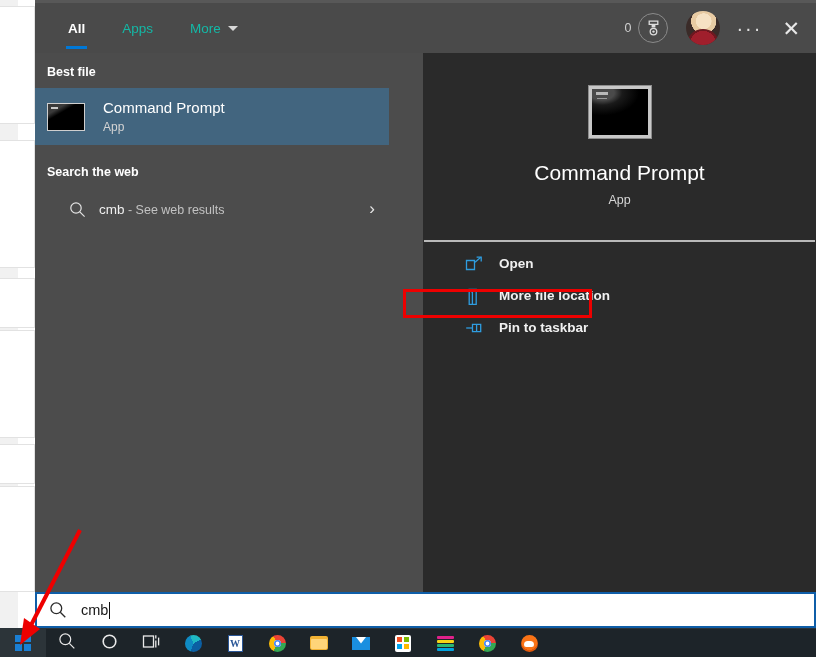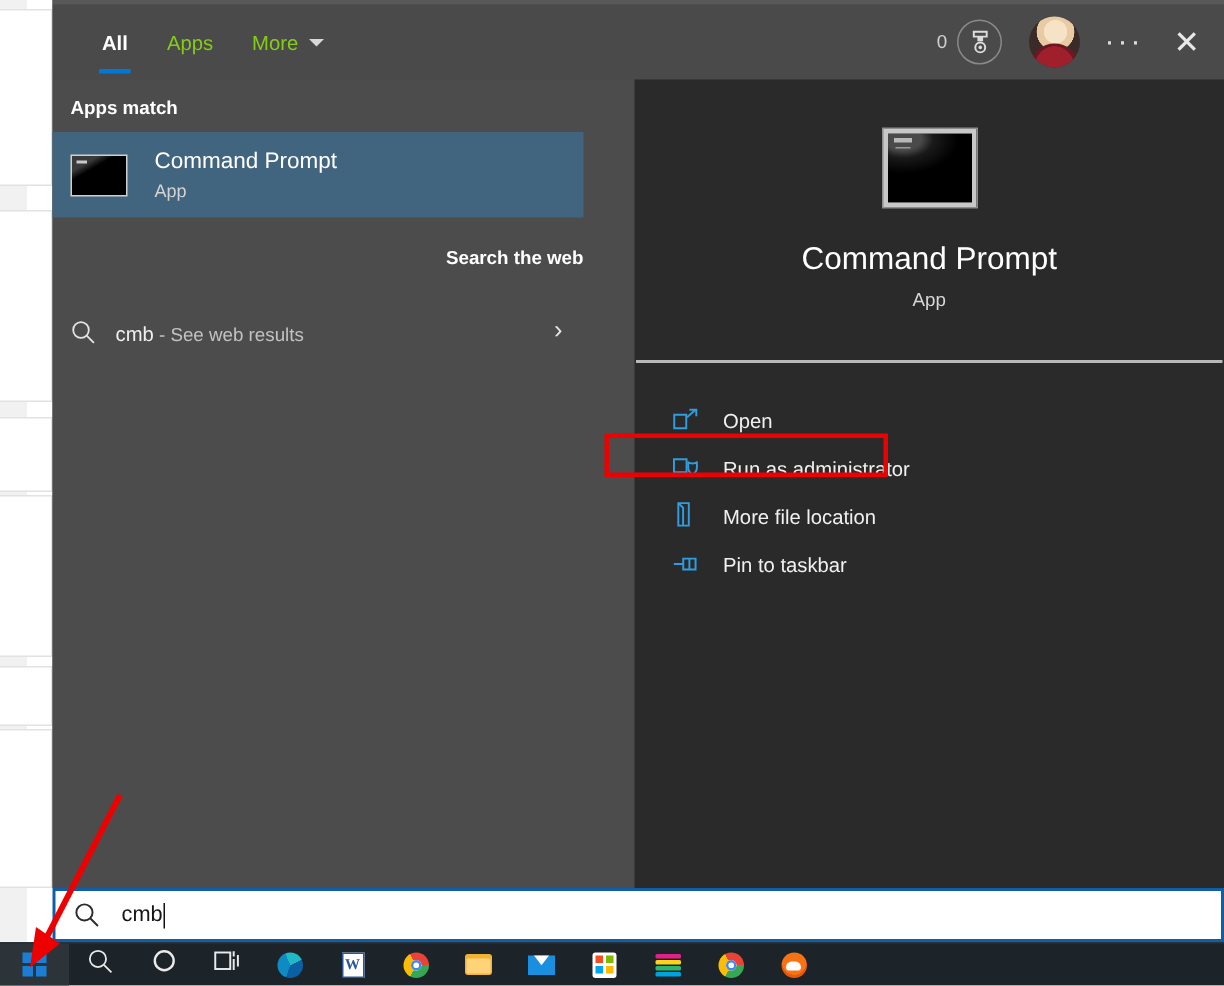--- a/index.html
+++ b/index.html
@@ -65,28 +65,29 @@
     height: 50px;
     background: #4a4a4a;
     display: flex;
     align-items: center;
   }
   .tabs {
     display: flex;
     align-items: flex-start;
     height: 50px;
     margin-left: 20px;
+    gap: 11px;
   }
   .tab {
     position: relative;
     height: 50px;
     display: flex;
     align-items: center;
     padding: 0 13px;
-    color: #84cc16;
+    color: #14b8a6;
     font-size: 13.5px;
     cursor: default;
     white-space: nowrap;
   }
   .tab.active {
     color: #ffffff;
     font-weight: bold;
   }
   .tab.active::after {
     content: "";
@@ -211,24 +212,25 @@
     line-height: 19px;
   }
   .result-sub {
     color: #d3d3d3;
     font-size: 12px;
     line-height: 17px;
     margin-top: 2px;
   }
   .web-row {
     display: flex;
-    align-items: flex-end;
+    align-items: center;
     height: 42px;
     padding: 0 14px 0 12px;
     cursor: default;
+    margin-left: 22px;
   }
   .web-row .mag {
     width: 30px;
     flex: none;
     display: flex;
     align-items: center;
   }
   .web-text {
     color: #efefef;
     font-size: 13.5px;
@@ -291,25 +293,26 @@
   #preview-divider {
     height: 2px;
     background: #b9b9b9;
     margin: 0 1px;
   }
   #action-list {
     padding-top: 14px;
   }
   .action-row {
     display: flex;
-    align-items: flex-end;
+    align-items: flex-start;
     height: 32px;
-    padding-left: 25px;
+    padding-left: 42px;
     cursor: default;
     position: relative;
+    font-weight: bold;
   }
   .action-icon {
     width: 26px;
     flex: none;
     display: flex;
     align-items: center;
   }
   .action-label {
     color: #f0f0f0;
     font-size: 13.5px;
@@ -531,31 +534,31 @@
       <div class="avatar"></div>
 
       <div class="ellipsis-btn">···</div>
 
       <div class="close-btn">✕</div>
     </div>
   </div>
 
   <div id="results-column">
 
-    <div class="section-label">Apps match</div>
+    <div class="section-label">Best file</div>
 
     <div class="result-row selected">
       <div class="cmd-icon-sm"></div>
       <div class="result-text">
         <div class="result-title">Command Prompt</div>
         <div class="result-sub">App</div>
       </div>
     </div>
 
-    <div class="section-label" style="padding-top:20px;text-align:right;">Search the web</div>
+    <div class="section-label" style="padding-top:20px;">Search the web</div>
 
     <div class="web-row">
       <span class="mag">
         <svg width="17" height="17" viewBox="0 0 17 17" aria-hidden="true">
           <circle cx="7" cy="7" r="5.2" fill="none" stroke="#e4e4e4" stroke-width="1.2"></circle>
           <line x1="10.8" y1="10.8" x2="15.6" y2="15.6" stroke="#e4e4e4" stroke-width="1.2"></line>
         </svg>
       </span>
       <span class="web-text">
         <span>cmb</span><span class="muted"> - See web results</span>
@@ -580,30 +583,20 @@
         <span class="action-icon">
           <svg width="18" height="16" viewBox="0 0 18 16" aria-hidden="true">
             <path d="M1.5 4.5h8v9h-8z" fill="none" stroke="#2f9de0" stroke-width="1.3"></path>
             <path d="M10 6.2L15.8 1.2" stroke="#2f9de0" stroke-width="1.3"></path>
             <path d="M11.6 1.2h4.6v4.3" fill="none" stroke="#2f9de0" stroke-width="1.3"></path>
           </svg>
         </span>
         <span class="action-label">Open</span>
       </div>
 
-      <div class="action-row">
-        <span class="action-icon">
-          <svg width="18" height="17" viewBox="0 0 18 17" aria-hidden="true">
-            <path d="M1.3 3.2h8.4v8.6H1.3z" fill="none" stroke="#2f9de0" stroke-width="1.3"></path>
-            <path d="M9.6 6.4c1.9 0 3.4-.6 4.1-1.3.7.7 2.2 1.3 4.1 1.3" fill="none" stroke="#2f9de0" stroke-width="0"></path>
-            <path d="M13.7 6.0c1.3 0 2.4-.4 2.9-.9v3.6c0 2.2-1.4 3.8-2.9 4.6-1.5-.8-2.9-2.4-2.9-4.6V5.1c.5.5 1.6.9 2.9.9z" fill="none" stroke="#2f9de0" stroke-width="1.3" stroke-linejoin="round"></path>
-          </svg>
-        </span>
-        <span class="action-label">Run as administrator</span>
-      </div>
 
       <div class="action-row">
         <span class="action-icon">
           <svg width="16" height="18" viewBox="0 0 16 18" aria-hidden="true">
             <path d="M4.2 1.4h7v15h-7z" fill="none" stroke="#2f9de0" stroke-width="1.3"></path>
             <path d="M4.2 1.4l3.2 3.1v11.9" fill="none" stroke="#2f9de0" stroke-width="1.3"></path>
           </svg>
         </span>
         <span class="action-label">More file location</span>
       </div>

